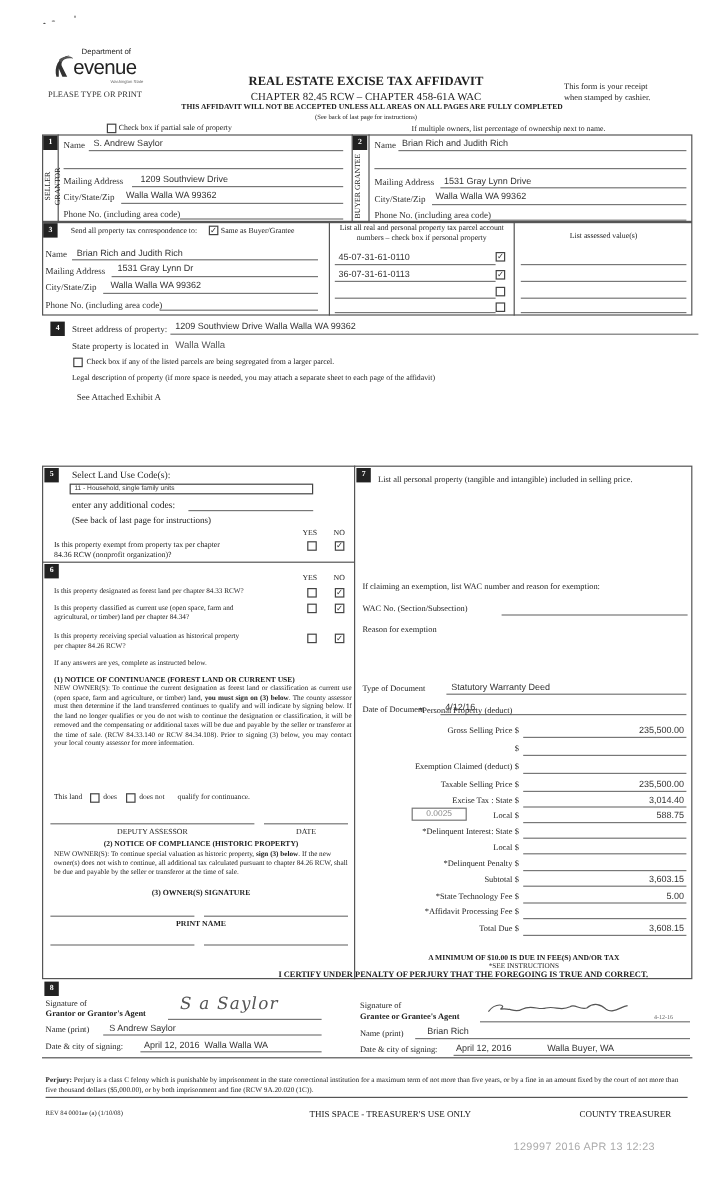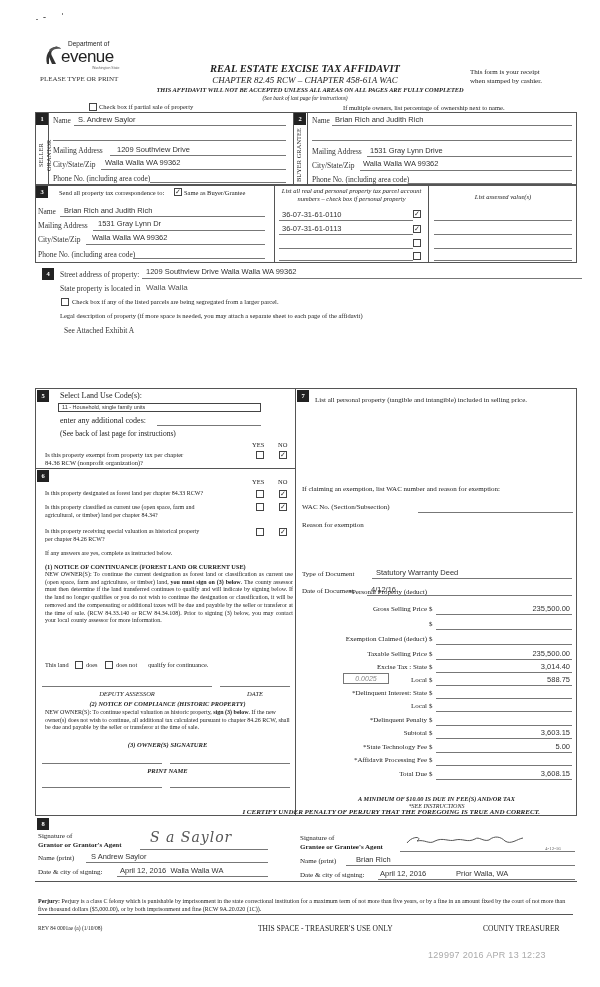--- a/index.html
+++ b/index.html
@@ -7,21 +7,21 @@
   .abs { position: absolute; }
   .fill { font-family: "Liberation Sans", sans-serif; font-size: 7.5px; color: #333; }
   .lbl { font-size: 7.5px; color: #333; }
   .sm { font-size: 6.5px; }
   .line { position: absolute; border-bottom: 1px solid #777; height: 0; }
   .box { position: absolute; border: 1px solid #555; }
   .secnum { position: absolute; width: 12px; height: 12px; background: #222; color: #fff; font-size: 6.5px; font-weight: bold; text-align: center; line-height: 12px; font-family: "Liberation Serif", serif; }
   .cb { position: absolute; width: 8px; height: 8px; border: 1px solid #444; background: #fff; font-size: 7px; line-height: 6px; text-align: center; color: #333; }
   .vtext { position: absolute; writing-mode: vertical-rl; transform: rotate(180deg); font-size: 6.5px; text-align: center; line-height: 8px; }
   .right { text-align: right; }
-  .center { text-align: center; font-style: italic; }
+  .center { text-align: center; }
   .bold { font-weight: bold; }
   .dot { position:absolute; background:#555; border-radius:50%; }
 </style>
 </head>
 <body>
 
 <div class="dot" style="left:36px;top:19px;width:2px;height:1px;"></div>
 <div class="dot" style="left:43px;top:17px;width:3px;height:1px;"></div>
 <div class="dot" style="left:62px;top:13px;width:1px;height:2px;"></div>
 
@@ -96,21 +96,21 @@
 <div class="abs lbl" style="left:38px;top:235px;">City/State/Zip</div>
 <div class="line" style="left:86px;top:244px;width:179px;"></div>
 <div class="abs fill" style="left:92px;top:233px;">Walla Walla WA 99362</div>
 <div class="abs lbl" style="left:38px;top:250px;">Phone No. (including area code)</div>
 <div class="line" style="left:133px;top:258px;width:132px;"></div>
 
 <div class="abs center sm" style="left:275px;top:187px;width:153px;line-height:8px;"><span>List all real and personal property tax parcel account</span><br><span>numbers – check box if personal property</span></div>
 <div class="abs center sm" style="left:429px;top:193px;width:148px;">List assessed value(s)</div>
 
 <div class="line" style="left:279px;top:220px;width:134px;"></div>
-<div class="abs fill" style="left:282px;top:210px;">36-07-31-61-0110</div>
+<div class="abs fill" style="left:282px;top:210px;">45-07-31-61-0110</div>
 <div class="cb" style="left:413px;top:210px;">✓</div>
 <div class="line" style="left:434px;top:220px;width:138px;"></div>
 
 <div class="line" style="left:279px;top:234px;width:134px;"></div>
 <div class="abs fill" style="left:282px;top:224px;">36-07-31-61-0113</div>
 <div class="cb" style="left:413px;top:225px;">✓</div>
 <div class="line" style="left:434px;top:234px;width:138px;"></div>
 
 <div class="line" style="left:279px;top:248px;width:134px;"></div>
 <div class="cb" style="left:413px;top:239px;"></div>
@@ -292,19 +292,19 @@
       <path d="M2 10 C8 2 18 4 12 8 C20 6 24 12 30 8 C38 4 44 9 50 7 C58 5 62 10 70 6 C74 3 78 9 84 7 C90 2 96 4 100 8 C106 12 112 6 118 5" stroke="#555" stroke-width="1" fill="none"></path>
     </svg>
 </div>
 <div class="abs" style="left:545px;top:846px;font-size:5px;color:#666;">4-12-16</div>
 <div class="abs" style="left:300px;top:857px;font-size:7px;">Name (print)</div>
 <div class="line" style="left:346px;top:865px;width:229px;"></div>
 <div class="abs fill" style="left:356px;top:855px;">Brian Rich</div>
 <div class="abs" style="left:300px;top:871px;font-size:7px;">Date &amp; city of signing:</div>
 <div class="line" style="left:378px;top:879px;width:197px;"></div>
 <div class="abs fill" style="left:380px;top:869px;">April 12, 2016</div>
-<div class="abs fill" style="left:456px;top:869px;">Prior Walla, WA</div>
+<div class="abs fill" style="left:456px;top:869px;">Walla Buyer, WA</div>
 
 <div class="abs" style="left:38px;top:897px;width:535px;font-size:6px;line-height:8px;border-bottom:1px solid #555;padding-bottom:1px;"><b>Perjury:</b><span> Perjury is a class C felony which is punishable by imprisonment in the state correctional institution for a maximum term of not more than five years, or by a fine in an amount fixed by the court of not more than five thousand dollars ($5,000.00), or by both imprisonment and fine (RCW 9A.20.020 (1C)).</span></div>
 <div class="abs" style="left:38px;top:925px;font-size:5.5px;">REV 84 0001ae (a) (1/10/08)</div>
 <div class="abs" style="left:258px;top:924px;font-size:7.5px;">THIS SPACE - TREASURER'S USE ONLY</div>
 <div class="abs" style="left:483px;top:924px;font-size:7.5px;">COUNTY TREASURER</div>
 <div class="abs" style="left:428px;top:950px;font-family:'Liberation Sans',sans-serif;font-size:9px;color:#aaa;letter-spacing:0.3px;">129997 2016 APR 13 12:23</div>
 
 </body></html>

